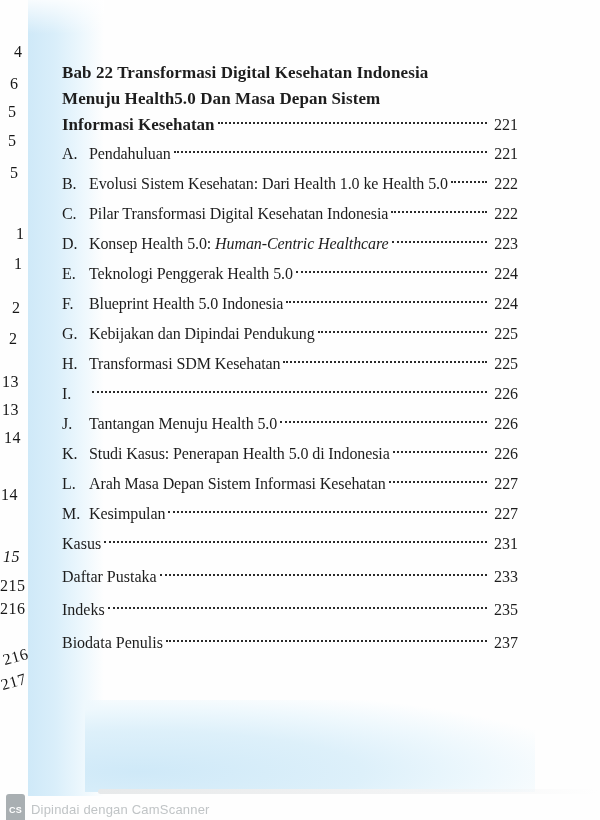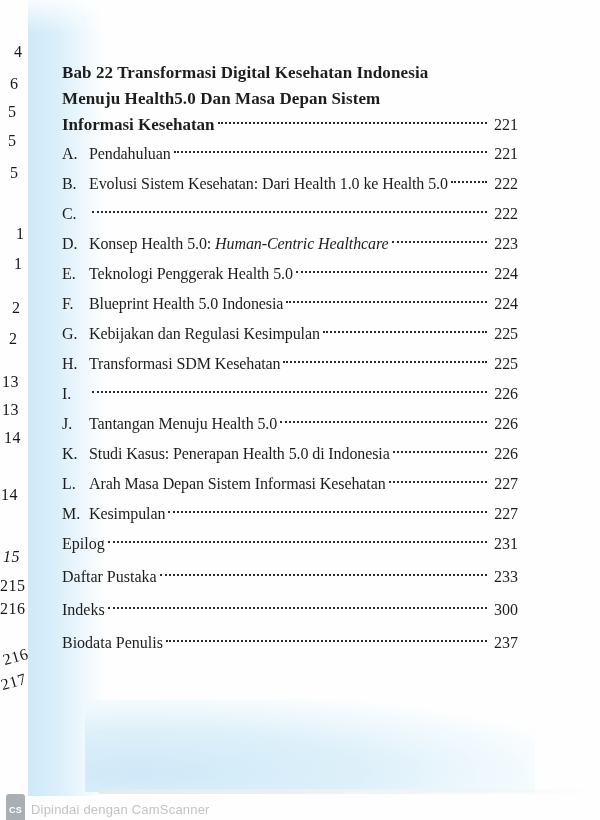--- a/index.html
+++ b/index.html
@@ -124,20 +124,21 @@
         <span class="pg">221</span>
       </div>
       <div class="row entry">
         <span class="lbl">B.</span>
         <span class="ttl"><span>Evolusi Sistem Kesehatan: Dari Health 1.0 ke Health 5.0</span></span>
         <span class="leader"></span>
         <span class="pg">222</span>
       </div>
       <div class="row entry">
         <span class="lbl">C.</span>
+        <span class="ttl"><span>Pilar Transformasi Digital Kesehatan Indonesia</span></span>
         <span class="leader"></span>
         <span class="pg">222</span>
       </div>
       <div class="row entry">
         <span class="lbl">D.</span>
         <span class="ttl"><span>Konsep Health 5.0: </span><i>Human-Centric Healthcare</i></span>
         <span class="leader"></span>
         <span class="pg">223</span>
       </div>
       <div class="row entry">
@@ -147,21 +148,21 @@
         <span class="pg">224</span>
       </div>
       <div class="row entry">
         <span class="lbl">F.</span>
         <span class="ttl"><span>Blueprint Health 5.0 Indonesia</span></span>
         <span class="leader"></span>
         <span class="pg">224</span>
       </div>
       <div class="row entry">
         <span class="lbl">G.</span>
-        <span class="ttl"><span>Kebijakan dan Regulasi Kesimpulan</span></span>
+        <span class="ttl"><span>Kebijakan dan Dipindai Pendukung</span></span>
         <span class="leader"></span>
         <span class="pg">225</span>
       </div>
       <div class="row entry">
         <span class="lbl">H.</span>
         <span class="ttl"><span>Transformasi SDM Kesehatan</span></span>
         <span class="leader"></span>
         <span class="pg">225</span>
       </div>
       <div class="row entry">
@@ -189,33 +190,33 @@
       </div>
       <div class="row entry">
         <span class="lbl">M.</span>
         <span class="ttl"><span>Kesimpulan</span></span>
         <span class="leader"></span>
         <span class="pg">227</span>
       </div>
     </div>
   <div class="end-items">
       <div class="row end-item">
-        <span class="ttl">Epilog</span>
+        <span class="ttl">Kasus</span>
         <span class="leader"></span>
         <span class="pg">231</span>
       </div>
       <div class="row end-item">
         <span class="ttl">Daftar Pustaka</span>
         <span class="leader"></span>
         <span class="pg">233</span>
       </div>
       <div class="row end-item">
         <span class="ttl">Indeks</span>
         <span class="leader"></span>
-        <span class="pg">300</span>
+        <span class="pg">235</span>
       </div>
       <div class="row end-item">
         <span class="ttl">Biodata Penulis</span>
         <span class="leader"></span>
         <span class="pg">237</span>
       </div>
     </div>
 </div>
 
 <div class="footer">

